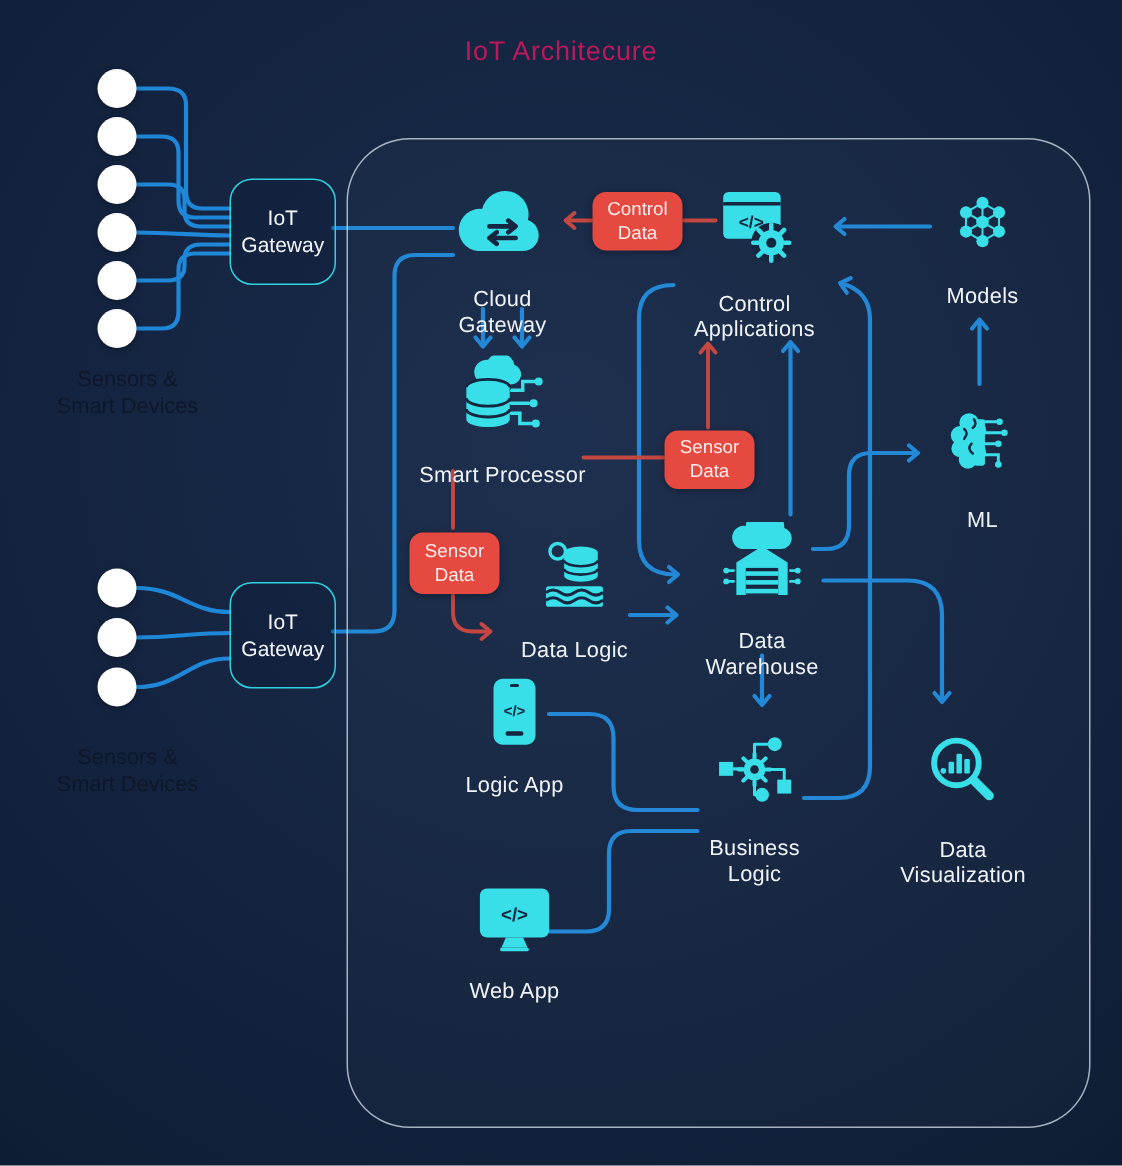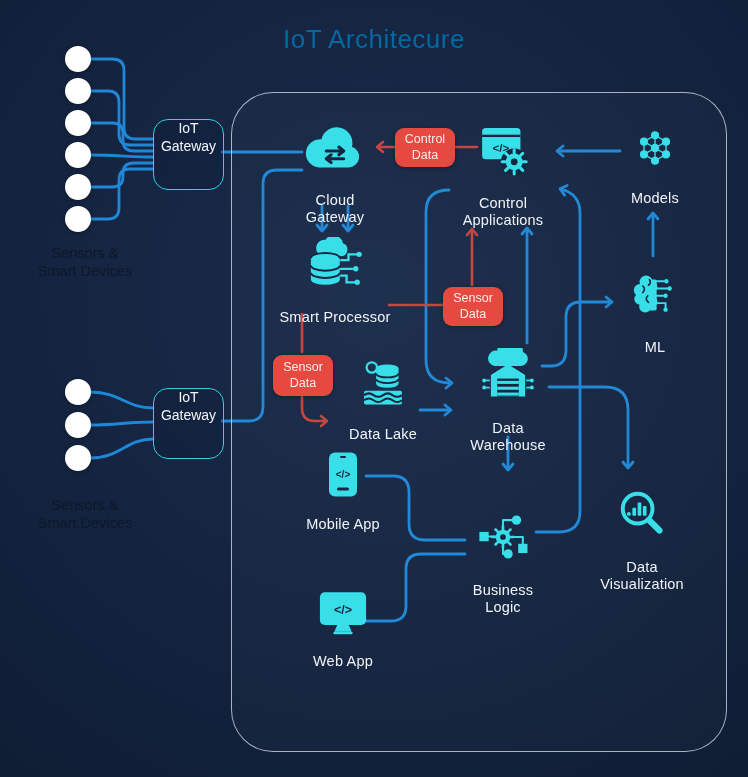--- a/index.html
+++ b/index.html
@@ -5,31 +5,31 @@
   html,body{margin:0;padding:0;}
   body{
     width:748px;height:777px;overflow:hidden;
     font-family:"Liberation Sans", sans-serif;
     background:radial-gradient(circle at 50% 38%, #1a2c4c 0%, #142440 55%, #0f1d34 100%);
     position:relative;color:#eef2f7;
   }
   .stage{position:absolute;inset:0;}
   .title{
     position:absolute;top:24px;left:0;width:748px;text-align:center;
-    font-size:26px;font-weight:500;letter-spacing:.5px;color:#0369a1;
+    font-size:18px;font-weight:500;letter-spacing:.5px;color:#be185d;
   }
   svg.wires{position:absolute;left:0;top:0;}
   .panel{
     position:absolute;left:231px;top:92px;width:494px;height:658px;
     border:1.4px solid rgba(224,234,244,.72);border-radius:42px;
     background:rgba(255,255,255,.018);
   }
   .gateway{
     position:absolute;width:69px;height:69px;border:1.6px solid #2fd3e0;border-radius:15px;
-    display:flex;justify-content:center;text-align:center;
+    display:flex;align-items:center;justify-content:center;text-align:center;
     font-size:14px;line-height:1.25;color:#f2f6fa;white-space:pre-line;
     background:rgba(10,25,48,.25);
   }
   .sensor{
     position:absolute;width:26px;height:26px;border-radius:50%;background:#ffffff;
     box-shadow:0 1px 4px rgba(0,0,0,.35);
   }
   .grouplabel{
     position:absolute;width:120px;text-align:center;font-size:14.5px;line-height:1.22;
     color:#0f172a;white-space:pre-line;
@@ -236,21 +236,21 @@
       <circle cx="19" cy="11" r="6" fill="none" stroke="#38dfe9" stroke-width="2.6"></circle>
       <ellipse cx="37" cy="12" rx="13" ry="4.6" fill="#38dfe9"></ellipse>
       <path d="M24,12 V30 a13,4.6 0 0 0 26,0 V12" fill="#38dfe9"></path>
       <path d="M24,18 a13,4.6 0 0 0 26,0 M24,24.5 a13,4.6 0 0 0 26,0" fill="none" stroke="#152640" stroke-width="2"></path>
       <rect x="10" y="38" width="44" height="16" rx="2" fill="#38dfe9"></rect>
       <g fill="none" stroke="#152640" stroke-width="2.4">
         <path d="M10,43 q5.5,-4 11,0 t11,0 t11,0 t11,0"></path>
         <path d="M10,49 q5.5,-4 11,0 t11,0 t11,0 t11,0"></path>
       </g>
     </svg>
-    <div class="lbl">Data Lake</div>
+    <div class="lbl">Data Logic</div>
   </div>
 
   <div class="node" style="left:448px;top:348px;width:120px">
     <svg width="58" height="54" viewBox="0 0 64 60">
       <path d="M17,20 h29 a8,8 0 0 0 2.5,-15.6 A12,12 0 0 0 20,3 a8.5,8.5 0 0 0 -3,17 z" fill="#38dfe9"></path>
       <path d="M13,54 V30 L32,18 L51,30 V54 Z" fill="#38dfe9"></path>
       <rect x="20" y="34" width="24" height="20" fill="#152640"></rect>
       <g fill="#38dfe9">
         <rect x="20" y="36.5" width="24" height="3.4"></rect>
           <rect x="20" y="43" width="24" height="3.4"></rect>
@@ -270,24 +270,24 @@
 Warehouse</div>
   </div>
 
   <div class="node" style="left:283px;top:451px;width:120px">
     <svg width="32" height="47" viewBox="0 0 32 46">
       <rect x="2" y="1" width="28" height="44" rx="6" fill="#38dfe9"></rect>
       <rect x="13" y="4.5" width="6" height="2" rx="1" fill="#152640"></rect>
       <text x="16" y="26" text-anchor="middle" font-size="10" font-weight="bold" fill="#152640">&lt;/&gt;</text>
       <rect x="10" y="36" width="12" height="3" rx="1.5" fill="#152640"></rect>
     </svg>
-    <div class="lbl">Mobile App</div>
-  </div>
-
-  <div class="node" style="left:443px;top:510px;width:120px">
+    <div class="lbl">Logic App</div>
+  </div>
+
+  <div class="node" style="left:443px;top:486px;width:120px">
     <svg width="54" height="54" viewBox="0 0 64 64">
       <g fill="none" stroke="#38dfe9" stroke-width="2.4" stroke-linecap="round" stroke-linejoin="round">
         <path d="M32,22 V12 H43"></path>
           <path d="M15,31.5 H23"></path>
           <path d="M32,42 V52 H35"></path>
           <path d="M42,32 H55.5 V40"></path>
       </g>
       <rect x="4" y="26" width="11" height="11" fill="#38dfe9"></rect>
       <circle cx="48" cy="12" r="5.5" fill="#38dfe9"></circle>
       <circle cx="38" cy="52" r="5.5" fill="#38dfe9"></circle>

